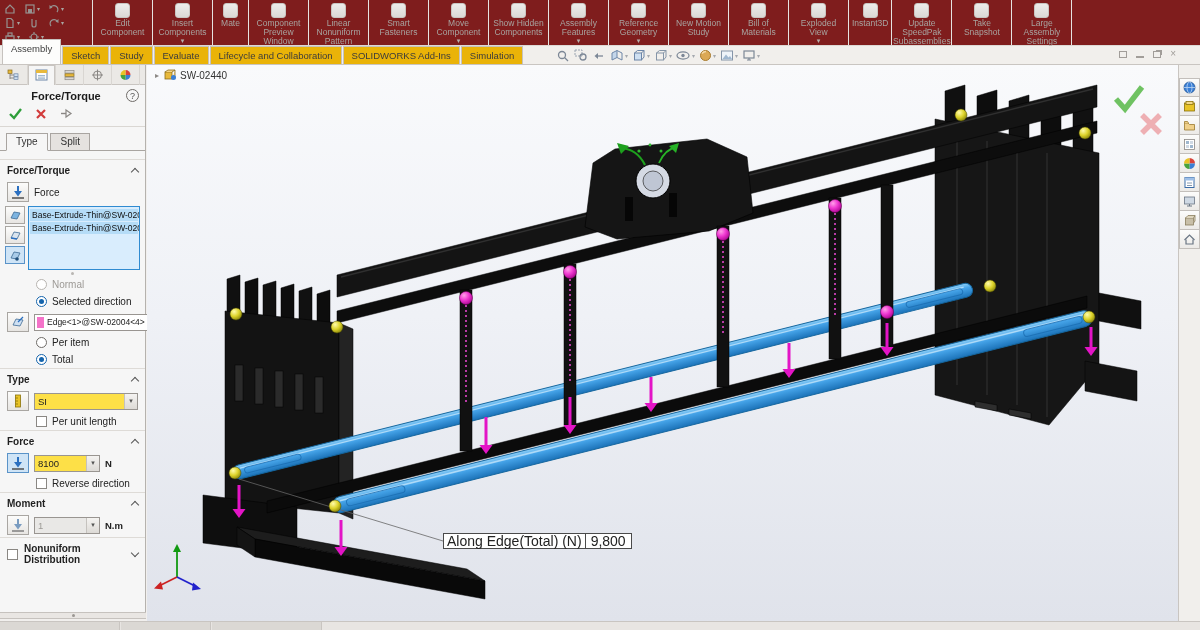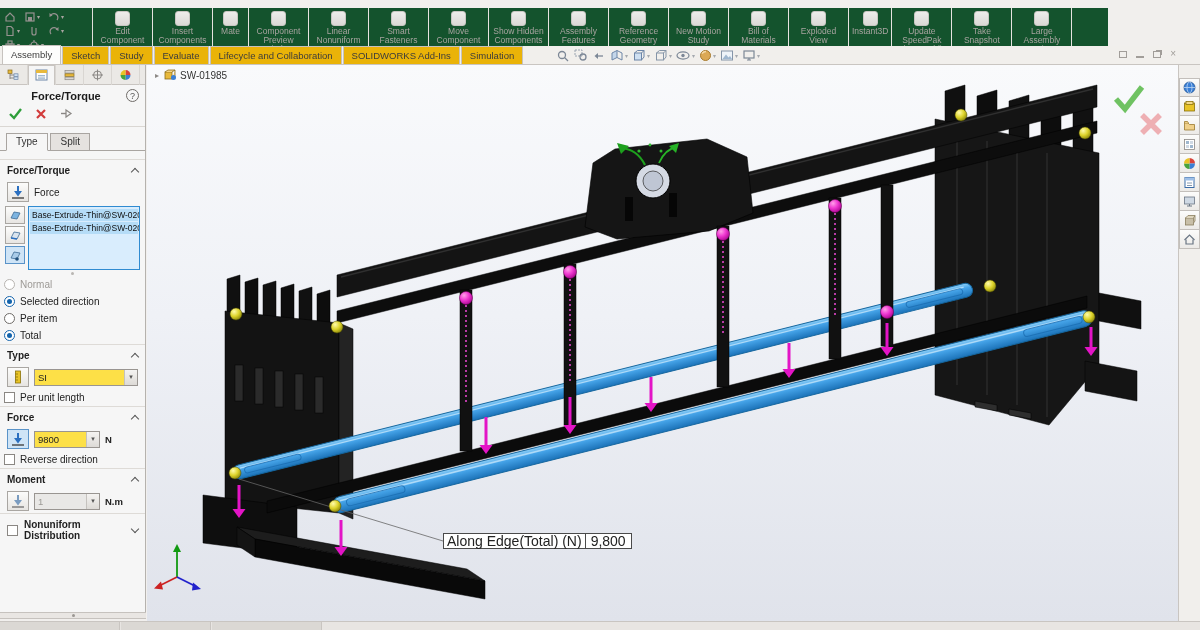--- a/index.html
+++ b/index.html
@@ -1,36 +1,36 @@
 <!DOCTYPE html>
 <html><head>
 <meta charset="utf-8">
 <style>
   *{margin:0;padding:0;box-sizing:border-box}
   html,body{width:1200px;height:630px;overflow:hidden}
   body{font-family:"Liberation Sans",sans-serif;background:#f1efed;position:relative;color:#222}
 
   
-  .ribbon{position:absolute;left:0;top:8px;width:1108px;height:46px;background:#14532d;border-bottom:1px solid #ddd9d5;display:flex}
+  .ribbon{position:absolute;left:0;top:0;width:1200px;height:46px;background:#7f1d1d;border-bottom:1px solid #ddd9d5;display:flex}
   .qat{width:92px;padding:2px 4px;display:flex;flex-direction:column;justify-content:space-between}
   .qrow{display:flex;gap:8px;align-items:center;height:13px}
   .qicon{display:flex;align-items:center;gap:1px}
   .qicon svg{display:block}
   .qdrop{font-size:6px;color:#a9a5a1;line-height:1}
   .ribbon-btns{display:flex;align-items:stretch;border-left:1px solid #e2dfdc}
   .rbtn{display:flex;flex-direction:column;align-items:center;justify-content:flex-start;padding:3px 3px 0;max-width:60px;min-width:36px;border-right:1px solid #e6e3e0;color:#a8a4a0;text-align:center;line-height:1.08;font-size:8.5px}
   .ribicon{width:15px;height:15px;border:1px solid #c9c6c2;border-radius:3px;background:linear-gradient(#edecea,#dbd9d6);margin-bottom:1px;flex:none}
   .rlabel{flex:1}
   .rdrop{font-size:7px;color:#b5b1ad;line-height:1;height:8px}
 
   
   .tabbar{position:absolute;top:46px;left:0;width:1200px;height:19px;background:#f1efec;border-bottom:1px solid #c9c5c1}
   .tabs{position:absolute;left:2px;bottom:0;display:flex;align-items:flex-end}
   .tab{height:18px;padding:3px 8px 2px;font-size:9.5px;color:#3c3c3c;background:#eab308;border:1px solid #c6c2be;border-bottom:none;margin-right:1px;white-space:nowrap}
-  .tab.active{background:#fdfdfc;height:19px;position:relative;z-index:2}
+  .tab.active{background:#fdfdfc;height:25px;position:relative;z-index:2}
   .viewbar{position:absolute;left:556px;top:2px;height:15px;display:flex;gap:4px;align-items:center}
   .vicon{display:flex;align-items:center;gap:1px}
   .vsep{font-size:6px;color:#a5a9af}
   .doccontrols{position:absolute;right:24px;top:3px;display:flex;gap:9px;align-items:center}
   .dc-box{width:8px;height:7px;border:1px solid #a19d99}
   .dc-min{width:8px;height:2px;background:#a19d99;margin-top:5px}
   .dc-rest{width:8px;height:7px;border:1px solid #a19d99;box-shadow:2px -2px 0 -1px #a19d99}
   .dc-x{color:#a19d99;font-size:10px;line-height:1}
 
   
@@ -53,21 +53,21 @@
   .pmrow{display:flex;align-items:center;gap:5px;padding:2px 7px}
   .ibtn{width:22px;height:20px;border:1px solid #a9a6a2;background:linear-gradient(#fcfcfb,#e7e5e2);display:flex;align-items:center;justify-content:center;flex:none}
   .ibtn.small{width:20px;height:18px}
   .ibtn.pressed{background:#cfe4f6;border-color:#5a93c8}
   .selwrap{display:flex;gap:3px;padding:2px 5px 0}
   .selicons{display:flex;flex-direction:column;gap:2px}
   .listbox{flex:1;height:64px;border:1px solid #2f8bd1;background:#d9edfd;overflow:hidden;padding:2px 1px}
   .listitem{font-size:8.5px;padding:0 2px;background:#b5dcf7;margin-bottom:1px;white-space:nowrap;color:#101010;line-height:12px}
   .lbgrip{height:6px;display:flex;align-items:center;justify-content:center}
   .lbgrip i{width:3px;height:3px;background:#b9b6b2;border-radius:50%}
-  .radrow{display:flex;align-items:flex-end;gap:5px;padding:3px 7px 3px 4px}
+  .radrow{display:flex;align-items:flex-end;gap:5px;padding:3px 7px 3px 36px}
   .rad{width:11px;height:11px;border:1px solid #6f6c68;border-radius:50%;background:#fff;position:relative;flex:none}
   .rad.on{border-color:#1464ac}
   .rad.on::after{content:"";position:absolute;left:2px;top:2px;width:5px;height:5px;border-radius:50%;background:#1464ac}
   .rad.dis{border-color:#b7b4b0}
   .lbl.dis{color:#9d9a96}
   .cb{width:11px;height:11px;border:1px solid #8a8783;background:#fff;flex:none}
   .field{flex:1;height:17px;border:1px solid #999591;background:#fff;display:flex;align-items:center;padding:0 2px;gap:3px}
   .swatch{width:7px;height:11px;background:#f473c9;flex:none}
   .fieldtext{font-size:8.5px;white-space:nowrap}
   .combo{height:17px;border:1px solid #999591;background:#fde047;font-size:9.5px;display:flex;align-items:center}
@@ -468,20 +468,32 @@
     </div>
 
   <div class="radrow">
     <span class="rad dis"></span>
     <span class="lbl dis">Normal</span>
   </div>
   <div class="radrow">
     <span class="rad on"></span>
     <span class="lbl">Selected direction</span>
   </div>
+  <div class="pmrow">
+    <span class="ibtn">
+        <svg width="14" height="12">
+          <path d="M2,9 L5,3 L12,4 L9,10 Z" fill="#cfe0f2" stroke="#3c6a94" stroke-width="0.8"></path>
+          <path d="M7,6 L12,1" stroke="#2a6fc0" stroke-width="1.3"></path>
+        </svg>
+      </span>
+    <span class="field">
+      <span class="swatch"></span>
+      <span class="fieldtext">Edge&lt;1&gt;@SW-02004&lt;4&gt;</span>
+    </span>
+  </div>
   <div class="radrow">
     <span class="rad"></span>
     <span class="lbl">Per item</span>
   </div>
   <div class="radrow">
     <span class="rad on"></span>
     <span class="lbl">Total</span>
   </div>
 
   <div class="sechdr">
@@ -513,21 +525,21 @@
   </div>
   <div class="pmrow">
     <span class="ibtn pressed">
         <svg width="14" height="14">
           <path d="M7,1 V6" stroke="#2a6fc0" stroke-width="2"></path>
           <path d="M3,6 H11 L7,11.5 Z" fill="#2a6fc0"></path>
           <path d="M1,13 H13" stroke="#444" stroke-width="1.4"></path>
         </svg>
       </span>
     <span class="combo" style="width:66px">
-      <span class="val">9800</span>
+      <span class="val">8100</span>
         <span class="dd">▾</span>
     </span>
     <span class="unit">N</span>
   </div>
   <div class="radrow">
     <span class="cb"></span>
     <span class="lbl">Reverse direction</span>
   </div>
 
   <div class="sechdr">
@@ -717,21 +729,21 @@
     </g>
   </svg>
 
   <div class="tree">
     <span class="exp">▸</span>
     <svg width="13" height="12">
         <rect x="2" y="3" width="7" height="7" fill="#e8b93c" stroke="#8a6d1c" stroke-width="0.8"></rect>
         <path d="M2,3 L5,1 L12,1 L9,3 M12,1 V8 L9,10" fill="#f4d488" stroke="#8a6d1c" stroke-width="0.8"></path>
         <circle cx="10.5" cy="8.5" r="2.5" fill="#3a7fd5"></circle>
       </svg>
-    <span>SW-01985</span>
+    <span>SW-02440</span>
   </div>
 
   <svg class="confirm" width="56" height="62">
     <g>
         <path d="M4,16 L13,26 L30,4" fill="none" stroke="#57b847" stroke-width="5.5" opacity="0.85"></path>
       </g>
     <g>
         <path d="M30,32 L48,50 M48,32 L30,50" stroke="#eda3a7" stroke-width="5.5" opacity="0.85"></path>
       </g>
   </svg>

